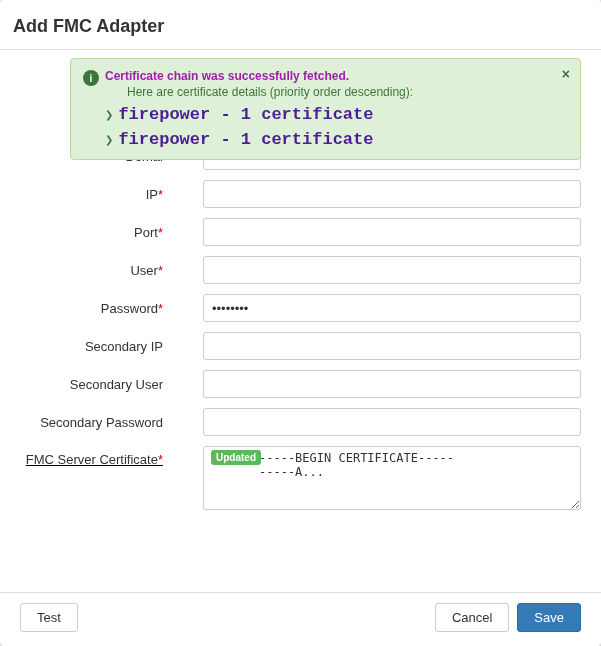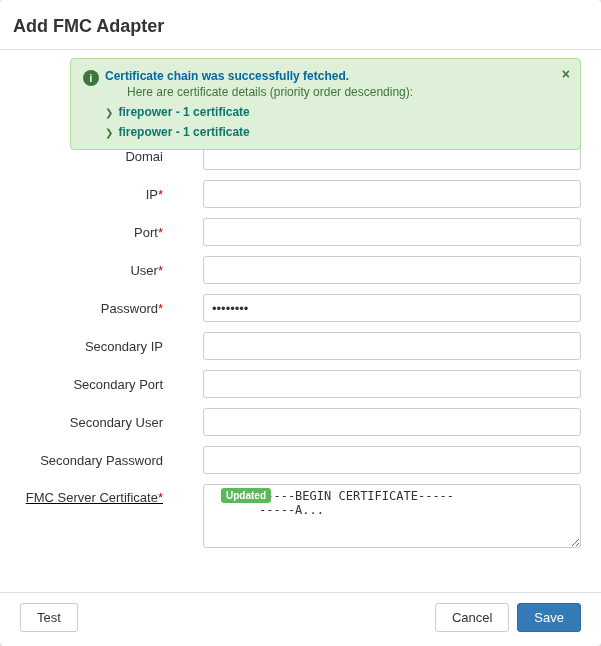--- a/index.html
+++ b/index.html
@@ -62,21 +62,21 @@
       outline: none;
     }
     .updated-badge {
       background: #5cb85c;
       color: #fff;
       font-size: 10px;
       font-weight: bold;
       padding: 2px 5px;
       border-radius: 3px;
       position: absolute;
-      left: 18px;
+      left: 8px;
       top: 4px;
       z-index: 2;
     }
     .cert-input-container {
       flex: 1;
       position: relative;
     }
     .cert-text-field {
       width: 100%;
       height: 64px;
@@ -116,21 +116,21 @@
       display: flex;
       align-items: center;
       justify-content: center;
       font-size: 10px;
       font-weight: bold;
       flex-shrink: 0;
       margin-top: 1px;
     }
     .notification-title {
       font-weight: bold;
-      color: #0369a1;
+      color: #a21caf;
       font-size: 12px;
     }
     .notification-subtitle {
       color: #3c763d;
       font-size: 12px;
       margin-left: 22px;
       margin-top: 2px;
     }
     .notification-close {
       position: absolute;
@@ -147,23 +147,24 @@
       align-items: center;
       gap: 5px;
       margin-top: 6px;
       margin-left: 22px;
     }
     .cert-chevron {
       color: #3c763d;
       font-size: 10px;
     }
     .cert-link {
-      color: #0f766e;
-      font-weight: bold;
-      font-size: 12px;
+      color: #4c1d95;
+      font-weight: bold;
+      font-size: 17px;
+      font-family: Liberation Mono, monospace;
     }
     .dialog-footer {
       display: flex;
       justify-content: space-between;
       align-items: center;
       padding: 10px 20px 14px;
       border-top: 1px solid #e0e0e0;
     }
     .btn {
       padding: 6px 16px;
@@ -264,26 +265,20 @@
       <input type="password" class="form-input" value="••••••••" style="">
     </div>
 
     <div class="form-row">
       <div class="form-label">
         <span>Secondary IP</span>
       </div>
       <input type="text" class="form-input" style="">
     </div>
 
-    <div class="form-row">
-      <div class="form-label">
-        <span>Secondary Port</span>
-      </div>
-      <input type="text" class="form-input" style="">
-    </div>
 
     <div class="form-row">
       <div class="form-label">
         <span>Secondary User</span>
       </div>
       <input type="text" class="form-input" style="">
     </div>
 
     <div class="form-row">
       <div class="form-label">

